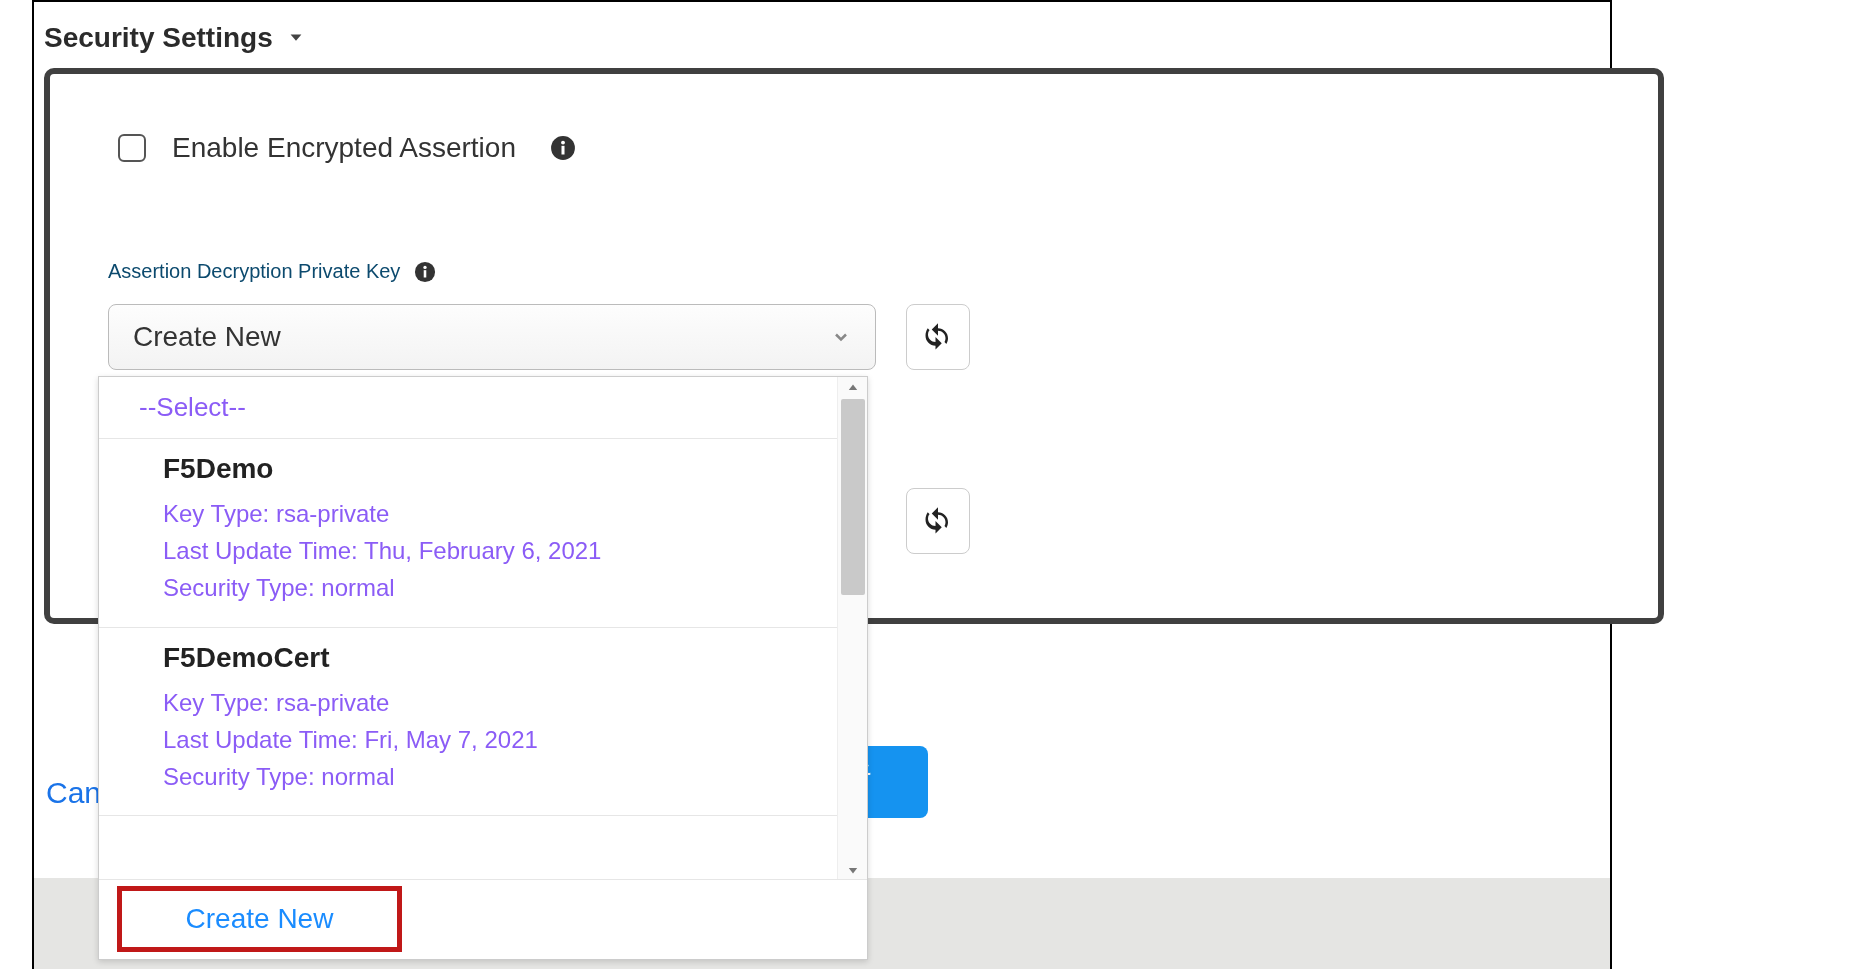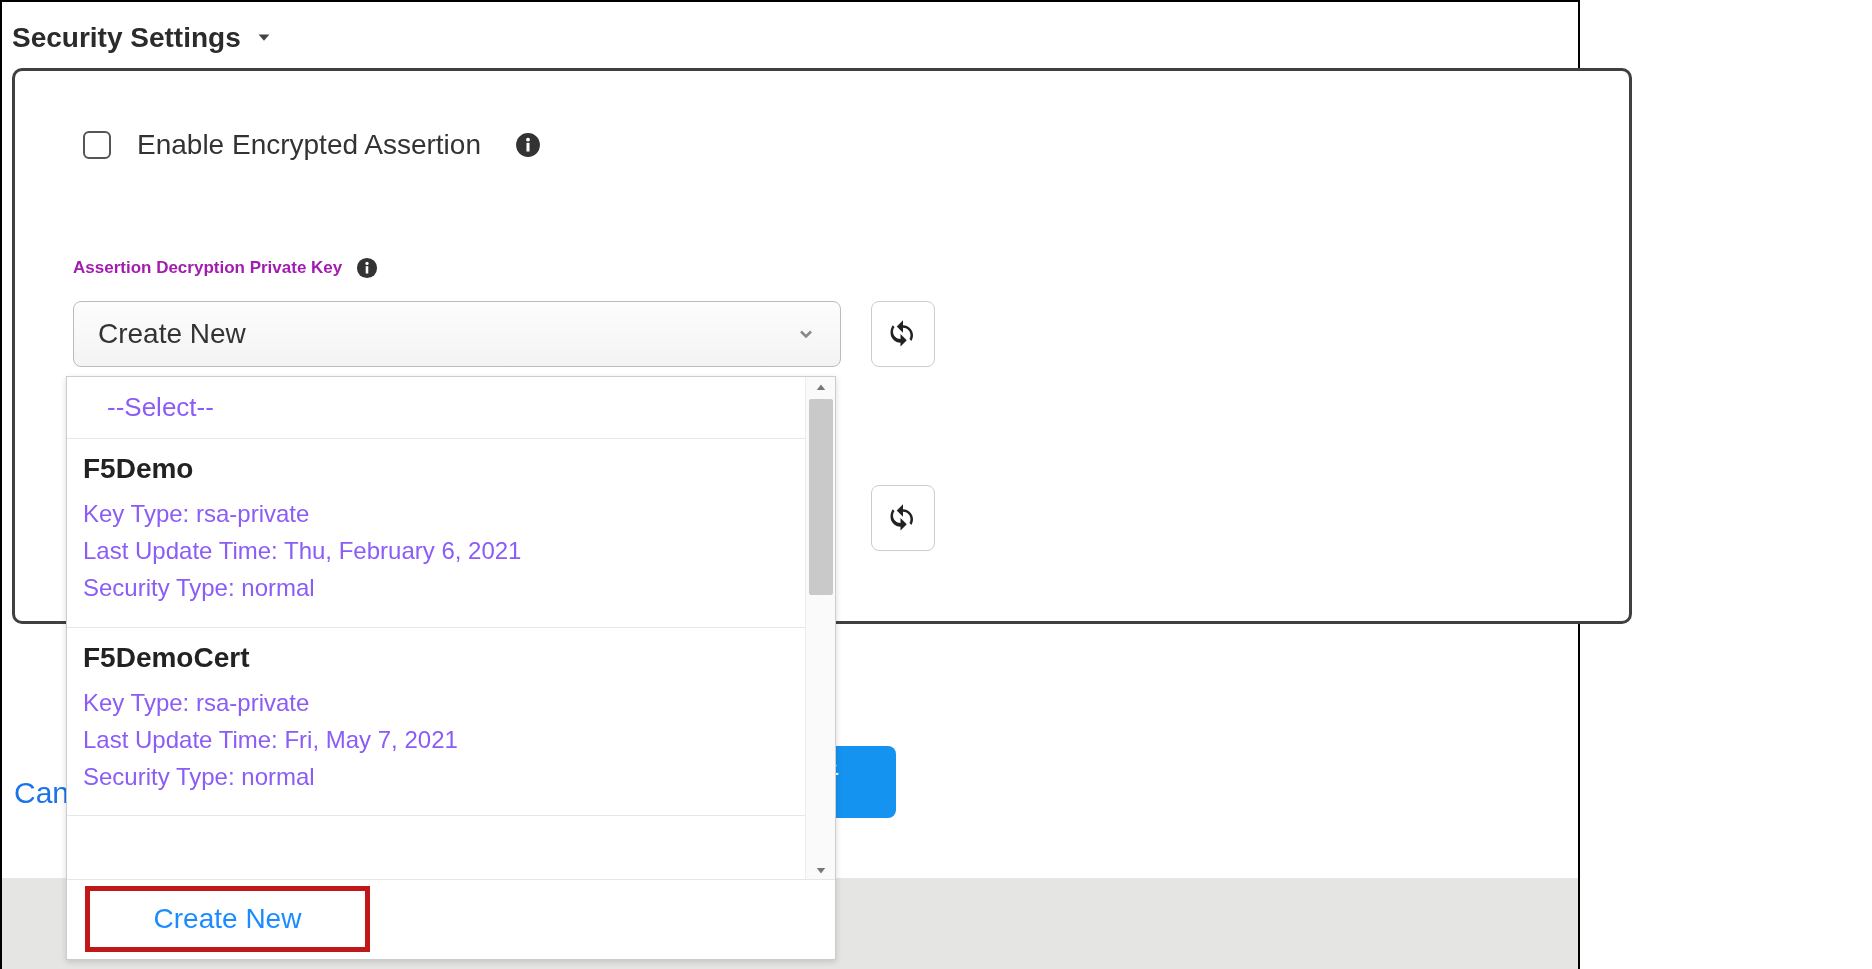--- a/index.html
+++ b/index.html
@@ -3,20 +3,21 @@
 <meta charset="utf-8">
 <style>
   * { box-sizing: border-box; margin: 0; padding: 0; }
   html, body { width: 100%; height: 100%; font-family: Arial, Helvetica, sans-serif; background: #fff; }
   .canvas {
     width: 1580px;
     height: 969px;
     position: relative;
     background: #fff;
     border: 2px solid #000;
+    margin-left: 32px;
   }
   .lower-bg {
     position: absolute;
     left: 0;
     top: 876px;
     width: 100%;
     height: 93px;
     background: #e5e5e3;
   }
   .inner-white {
@@ -38,41 +39,41 @@
     font-weight: 700;
     color: #2b2b2b;
   }
   .caret-down-svg { width: 18px; height: 18px; fill: #444; }
   .panel {
     position: absolute;
     left: 10px;
     top: 66px;
     width: 1620px;
     height: 556px;
-    border: 3px solid #404040;
+    border: 6px solid #404040;
     border-radius: 10px;
     background: #fff;
   }
   .checkbox-row {
     position: absolute;
     left: 68px; top: 58px;
     display: flex; align-items: center; gap: 26px;
   }
   .chk {
     width: 28px; height: 28px; border: 2px solid #555; border-radius: 6px;
     background: #fff;
   }
   .checkbox-label { font-size: 28px; color: #333; }
   .info-icon-svg { width: 26px; height: 26px; fill: #333; margin-left: 8px; }
   .field-label-row {
     position: absolute;
     left: 58px; top: 186px;
     display: flex; align-items: center; gap: 14px;
   }
-  .field-label { font-size: 17px; font-weight: 700; color: #a21caf; }
+  .field-label { font-size: 20px; font-weight: 400; color: #0c4a6e; }
   .info-small-svg { width: 22px; height: 22px; fill: #333; }
   .select-box {
     position: absolute;
     left: 58px; top: 230px;
     width: 768px; height: 66px;
     border: 1px solid #bbb; border-radius: 8px;
     background: linear-gradient(#fdfdfd, #f3f3f3);
     display: flex; align-items: center; justify-content: space-between;
     padding: 0 24px;
   }
@@ -120,21 +121,21 @@
   }
   .dd-item-placeholder {
     height: 62px;
     border-bottom: 1px solid #e6e6e6;
     padding: 0 40px;
     display: flex; align-items: center;
     font-size: 26px; color: #8b5cf6;
   }
   .dd-item {
     border-bottom: 1px solid #e6e6e6;
-    padding: 14px 40px 20px 16px;
+    padding: 14px 40px 20px 64px;
   }
   .dd-item-title {
     font-size: 28px; font-weight: 700; color: #222;
     margin-bottom: 10px;
   }
   .dd-item-meta { font-size: 24px; color: #8b5cf6; line-height: 1.55; }
   .dd-item-partial {
     padding: 12px 40px 0 40px;
     font-size: 28px; font-weight: 700; color: #222;
     height: 28px; overflow: hidden;

